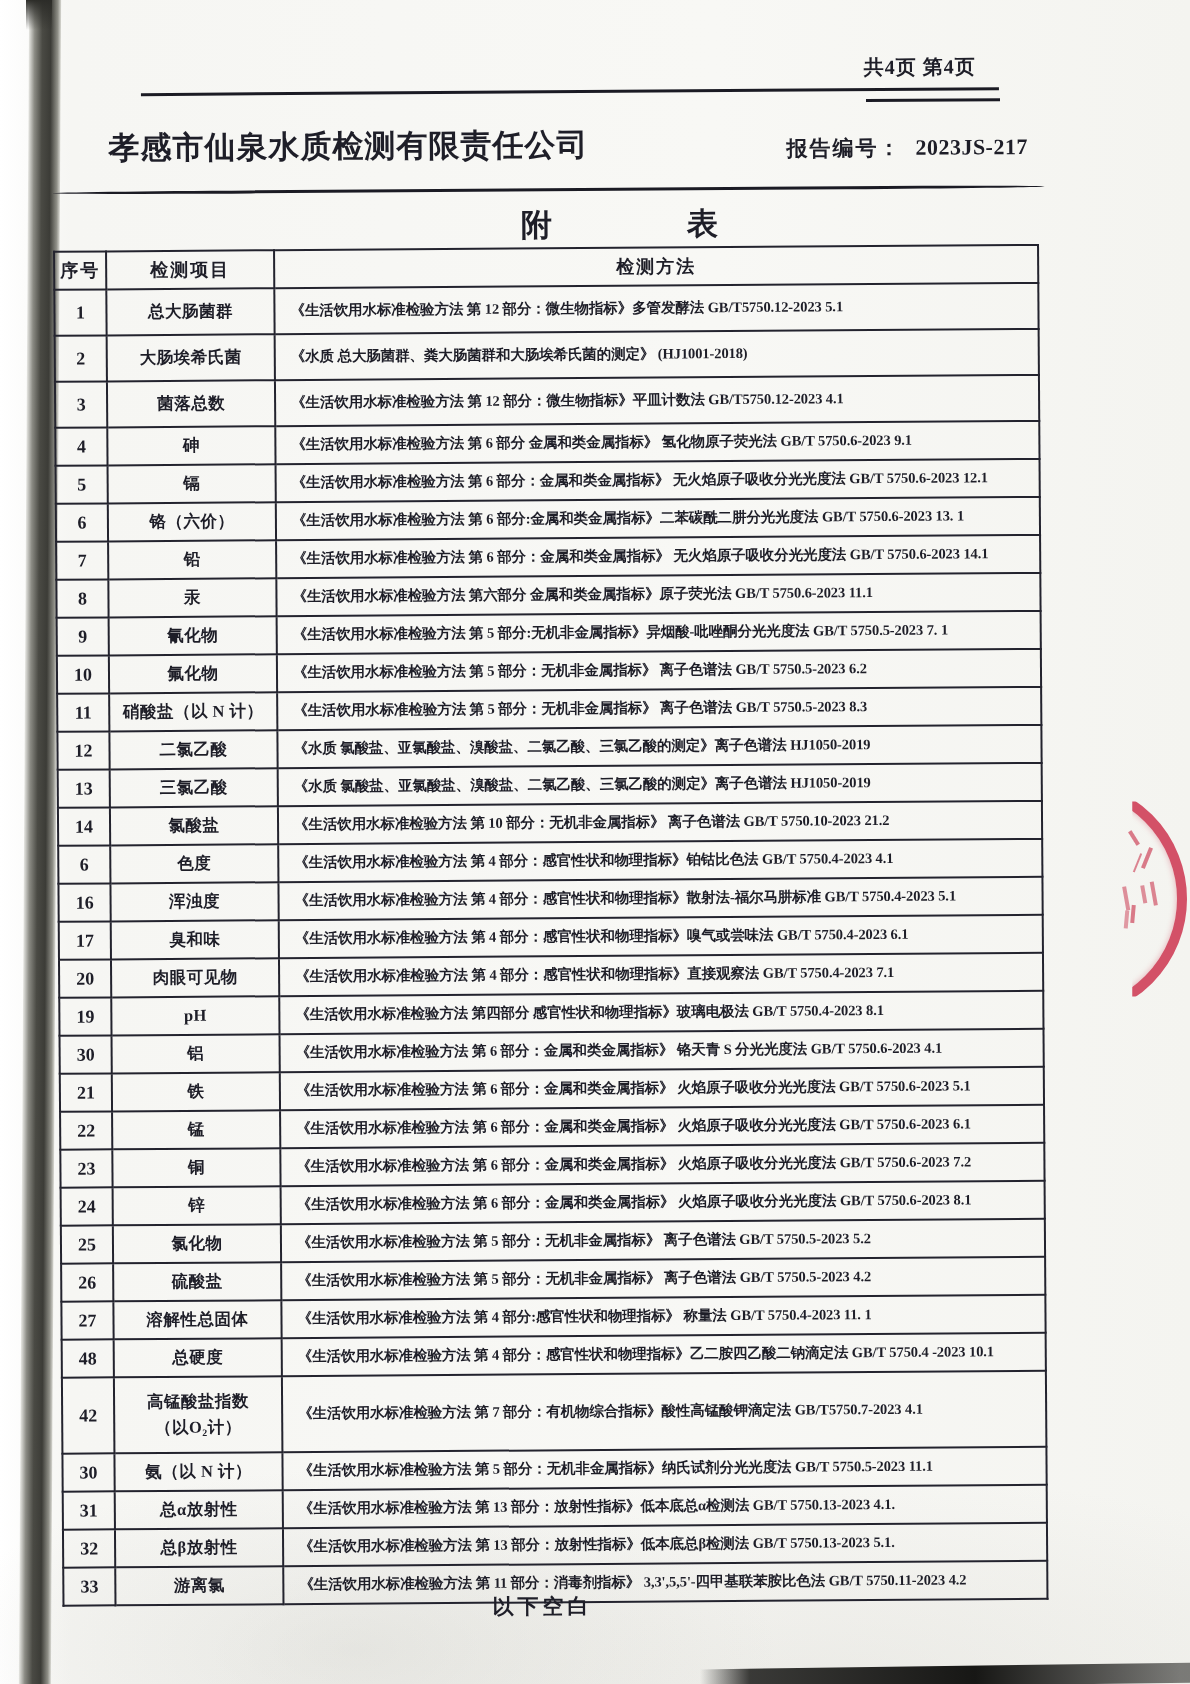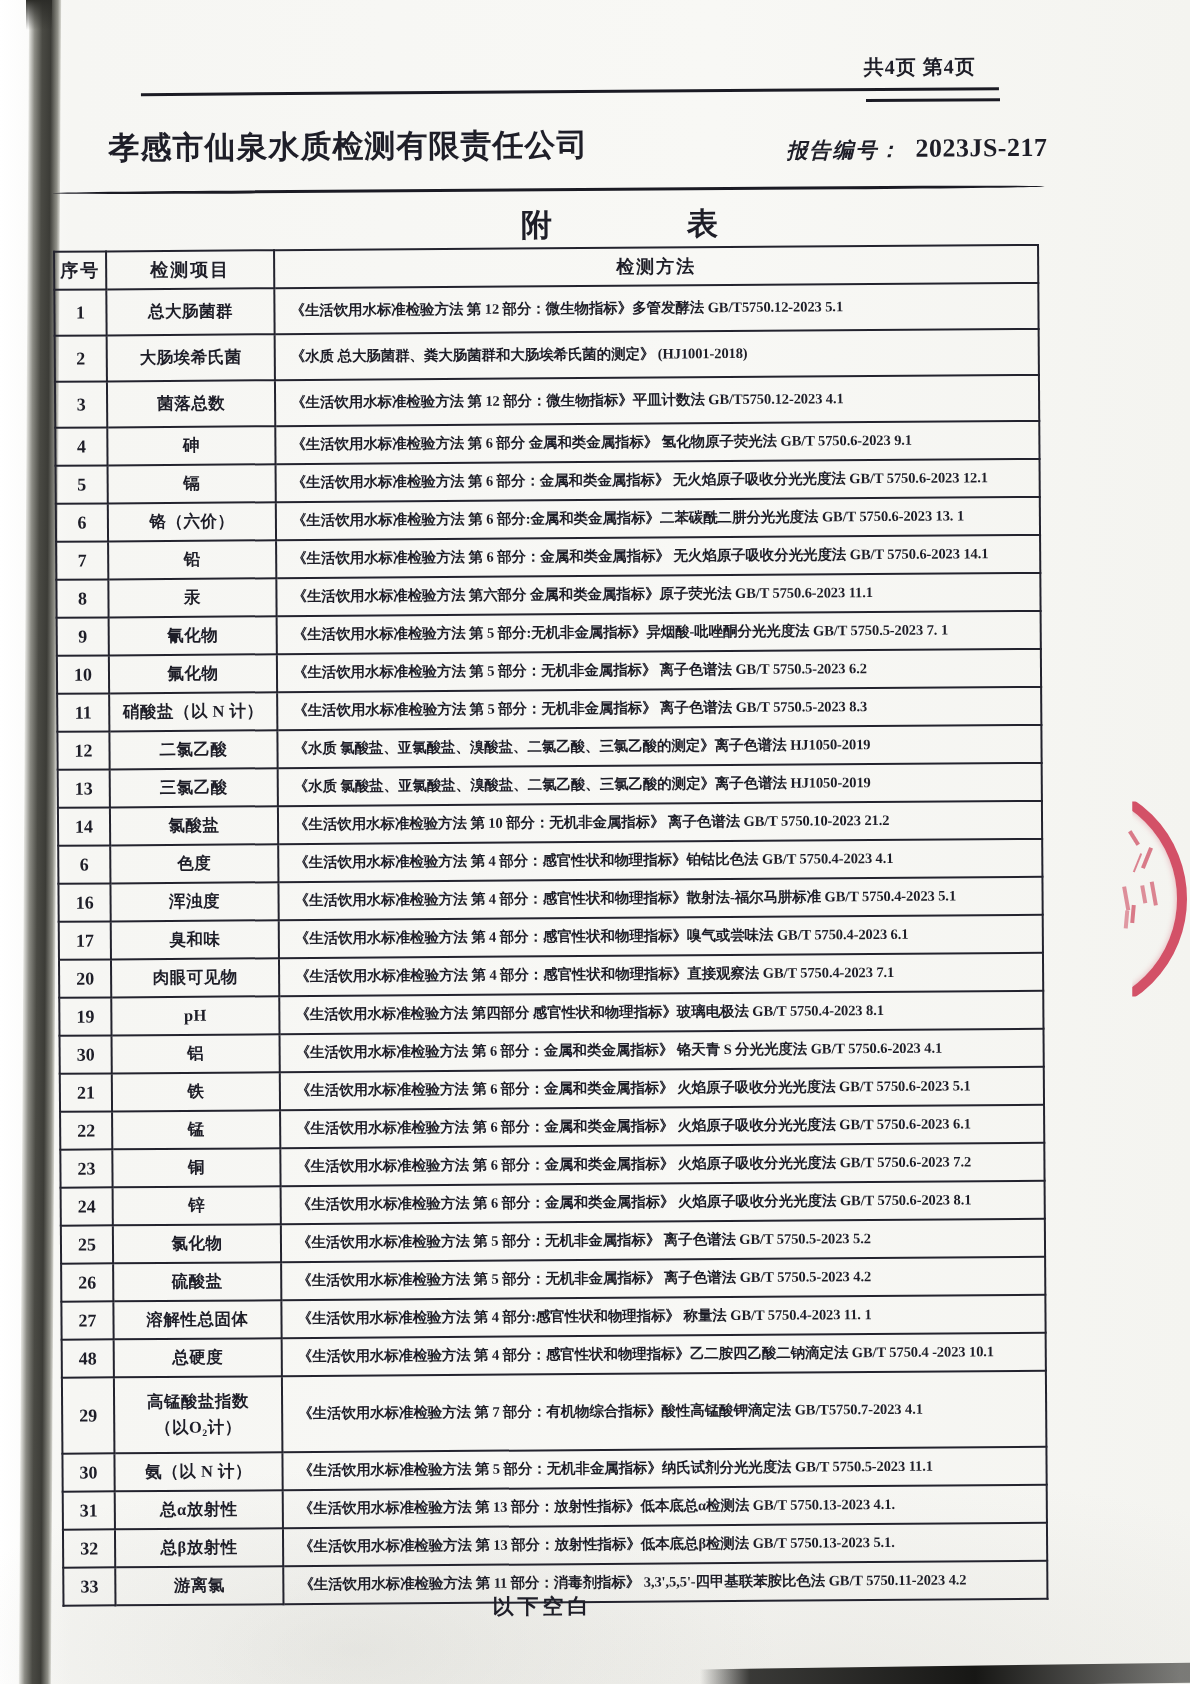--- a/index.html
+++ b/index.html
@@ -45,22 +45,22 @@
     position:absolute;left:870px;top:101px;width:134px;height:3px;background:#1b1b24;
   }
   .company-name{
     position:absolute;left:112px;top:124px;
     font-size:31px;font-weight:bold;letter-spacing:1px;
     font-family:"Liberation Sans","DejaVu Sans",sans-serif;
   }
   .report-no{
     position:absolute;left:790px;top:136px;font-size:21px;font-weight:bold;
   }
-  .report-no .label{letter-spacing:2px;font-style:italic;}
-  .report-no .value{font-size:26px;letter-spacing:.5px;margin-left:14px;}
+  .report-no .label{letter-spacing:2px;}
+  .report-no .value{font-size:22px;letter-spacing:.5px;margin-left:14px;}
   .rule-mid{
     position:absolute;left:56px;top:188px;width:992px;height:3px;background:#1b1b24;border-radius:40%/100%;
   }
   .doc-title{position:absolute;top:204px;left:0;width:100%;font-size:31px;font-weight:bold;}
   .doc-title .t1{position:absolute;left:524px;}
   .doc-title .t2{position:absolute;left:690px;}
 
   table.methods{
     position:absolute;left:56px;top:247px;width:986px;
     border-collapse:collapse;table-layout:fixed;
@@ -278,21 +278,21 @@
           <td class="cell-no">27</td>
           <td class="cell-item">溶解性总固体</td>
           <td class="cell-method">《生活饮用水标准检验方法 第 4 部分:感官性状和物理指标》 称量法 GB/T 5750.4-2023 11. 1</td>
         </tr>
         <tr>
           <td class="cell-no">48</td>
           <td class="cell-item">总硬度</td>
           <td class="cell-method">《生活饮用水标准检验方法 第 4 部分：感官性状和物理指标》乙二胺四乙酸二钠滴定法 GB/T 5750.4 -2023 10.1</td>
         </tr>
         <tr class="tall">
-          <td class="cell-no">29</td>
+          <td class="cell-no">42</td>
           <td class="cell-item">高锰酸盐指数
 （以O₂计）</td>
           <td class="cell-method">《生活饮用水标准检验方法 第 7 部分：有机物综合指标》酸性高锰酸钾滴定法 GB/T5750.7-2023 4.1</td>
         </tr>
         <tr>
           <td class="cell-no">30</td>
           <td class="cell-item">氨（以 N 计）</td>
           <td class="cell-method">《生活饮用水标准检验方法 第 5 部分：无机非金属指标》纳氏试剂分光光度法 GB/T 5750.5-2023 11.1</td>
         </tr>
         <tr>

